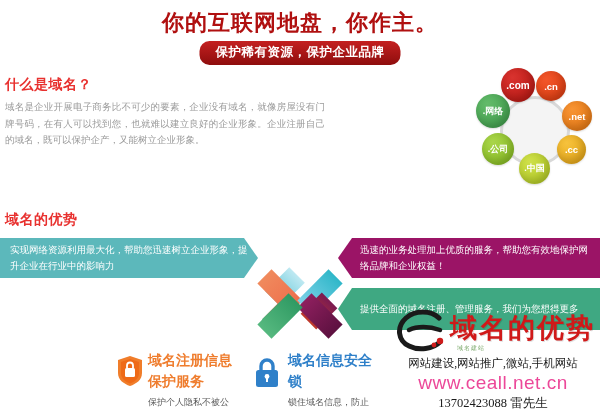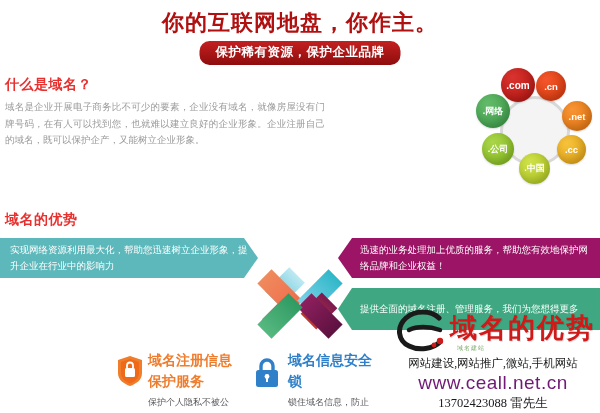--- a/index.html
+++ b/index.html
@@ -172,21 +172,21 @@
   .logo-sub {
     position: absolute; left: 62px; top: 38px;
     font-size: 6px; color: #7aa86a; letter-spacing: 1px;
     white-space: nowrap;
   }
 
   
   .footer { position: absolute; left: 386px; top: 356px; width: 214px; text-align: center; }
   .f-line1 { font-size: 11.5px; color: #1a1a1a; font-family: "Liberation Serif", serif;
              white-space: nowrap; letter-spacing: 0px; }
-  .f-line2 { font-size: 19px; color: #701a75; font-family: "Liberation Sans", sans-serif;
+  .f-line2 { font-size: 19px; color: #ec4899; font-family: "Liberation Sans", sans-serif;
              letter-spacing: 0.5px; margin-top: 1px; white-space: nowrap; }
   .f-line3 { font-size: 12.5px; color: #1a1a1a; font-family: "Liberation Serif", serif;
              margin-top: 1px; white-space: nowrap; }
 </style>
 </head>
 <body>
 
 <div id="page">
 
   <div class="banner">

